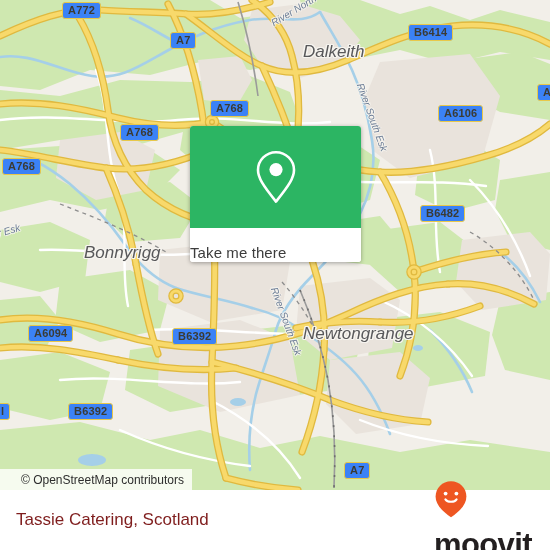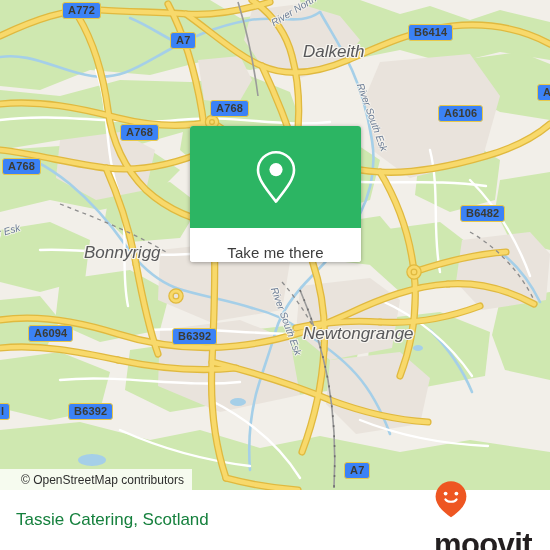--- a/index.html
+++ b/index.html
@@ -88,41 +88,40 @@
     background: #2cb563;
     display: flex;
     align-items: center;
     justify-content: center;
   }
   .card-bottom {
     height: 48px;
     background: #ffffff;
     display: flex;
     align-items: center;
-    justify-content: center;
   }
   .card-bottom span {
     color: #3c3c3c;
     font-size: 15px;
     letter-spacing: .1px;
   }
 
   
   .footer {
     position: absolute;
     left: 0; top: 490px;
     width: 550px; height: 60px;
     background: #ffffff;
     display: flex;
     align-items: center;
     justify-content: space-between;
     padding: 0 18px 0 16px;
   }
   .footer-title {
-    color: #15803d;
+    color: #7f1d1d;
     font-size: 17px;
     white-space: nowrap;
   }
   .logo { display: flex; align-items: flex-start; gap: 11px; flex-direction: column; }
   .logo-word {
     color: #231f20;
     font-size: 31px;
     font-weight: bold;
     letter-spacing: -0.6px;
     line-height: 31px;
@@ -292,21 +291,21 @@
     </svg>
 
     <div class="shield" style="left:62px;  top:2px;">A772</div>
     <div class="shield" style="left:170px; top:32px;">A7</div>
     <div class="shield" style="left:408px; top:24px;">B6414</div>
     <div class="shield" style="left:210px; top:100px;">A768</div>
     <div class="shield" style="left:438px; top:105px;">A6106</div>
     <div class="shield" style="left:120px; top:124px;">A768</div>
     <div class="shield" style="left:537px; top:84px;">A</div>
     <div class="shield" style="left:2px;   top:158px;">A768</div>
-    <div class="shield" style="left:460px; top:205px;">B6482</div>
+    <div class="shield" style="left:420px; top:205px;">B6482</div>
     <div class="shield" style="left:28px;  top:325px;">A6094</div>
     <div class="shield" style="left:172px; top:328px;">B6392</div>
     <div class="shield" style="left:68px;  top:403px;">B6392</div>
     <div class="shield" style="left:-5px;  top:403px;">l</div>
     <div class="shield" style="left:344px; top:462px;">A7</div>
 
     <div class="place town" style="left:303px; top:42px;">Dalkeith</div>
     <div class="place town" style="left:84px;  top:243px;">Bonnyrigg</div>
     <div class="place town" style="left:303px; top:324px;">Newtongrange</div>
 

